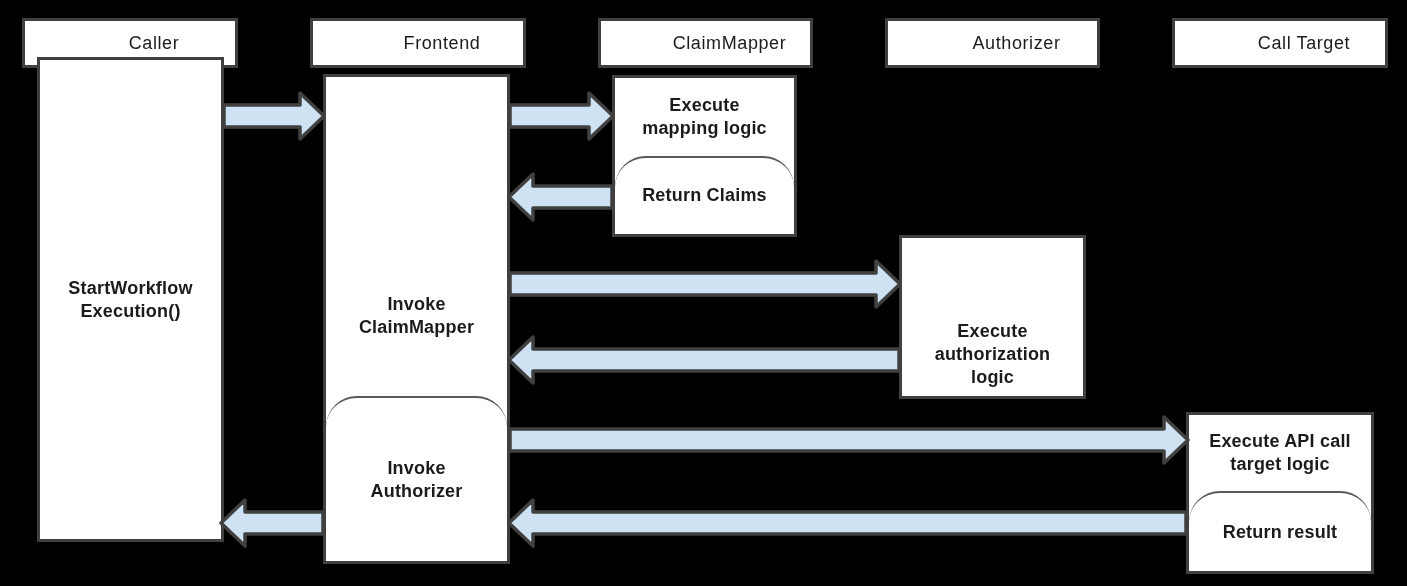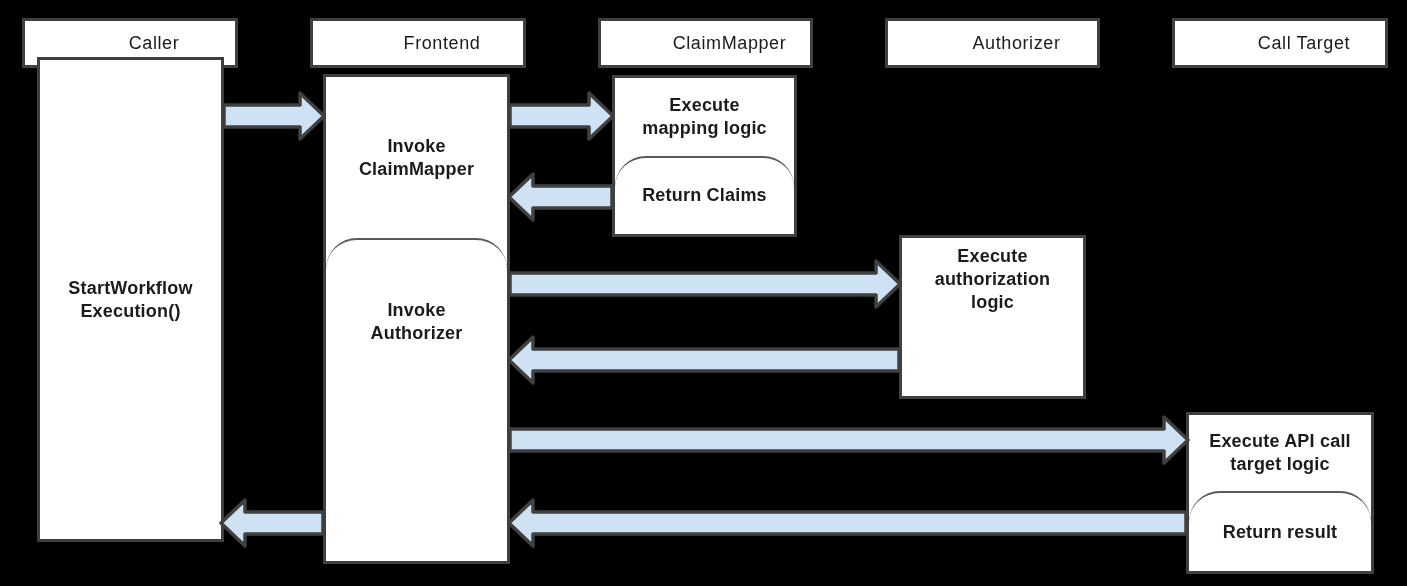--- a/index.html
+++ b/index.html
@@ -39,20 +39,21 @@
     color:var(--text);
     padding-left:48px;
   }
   .lane{
     position:absolute;
     box-sizing:border-box;
     background:var(--box-fill);
     border:3px solid var(--box-border);
     display:flex;
     flex-direction:column;
+    justify-content:flex-end;
   }
   .sect{
     box-sizing:border-box;
     display:flex;
     align-items:center;
     justify-content:center;
     text-align:center;
   }
   .sect + .sect{
     border-top:2px solid var(--divider);

